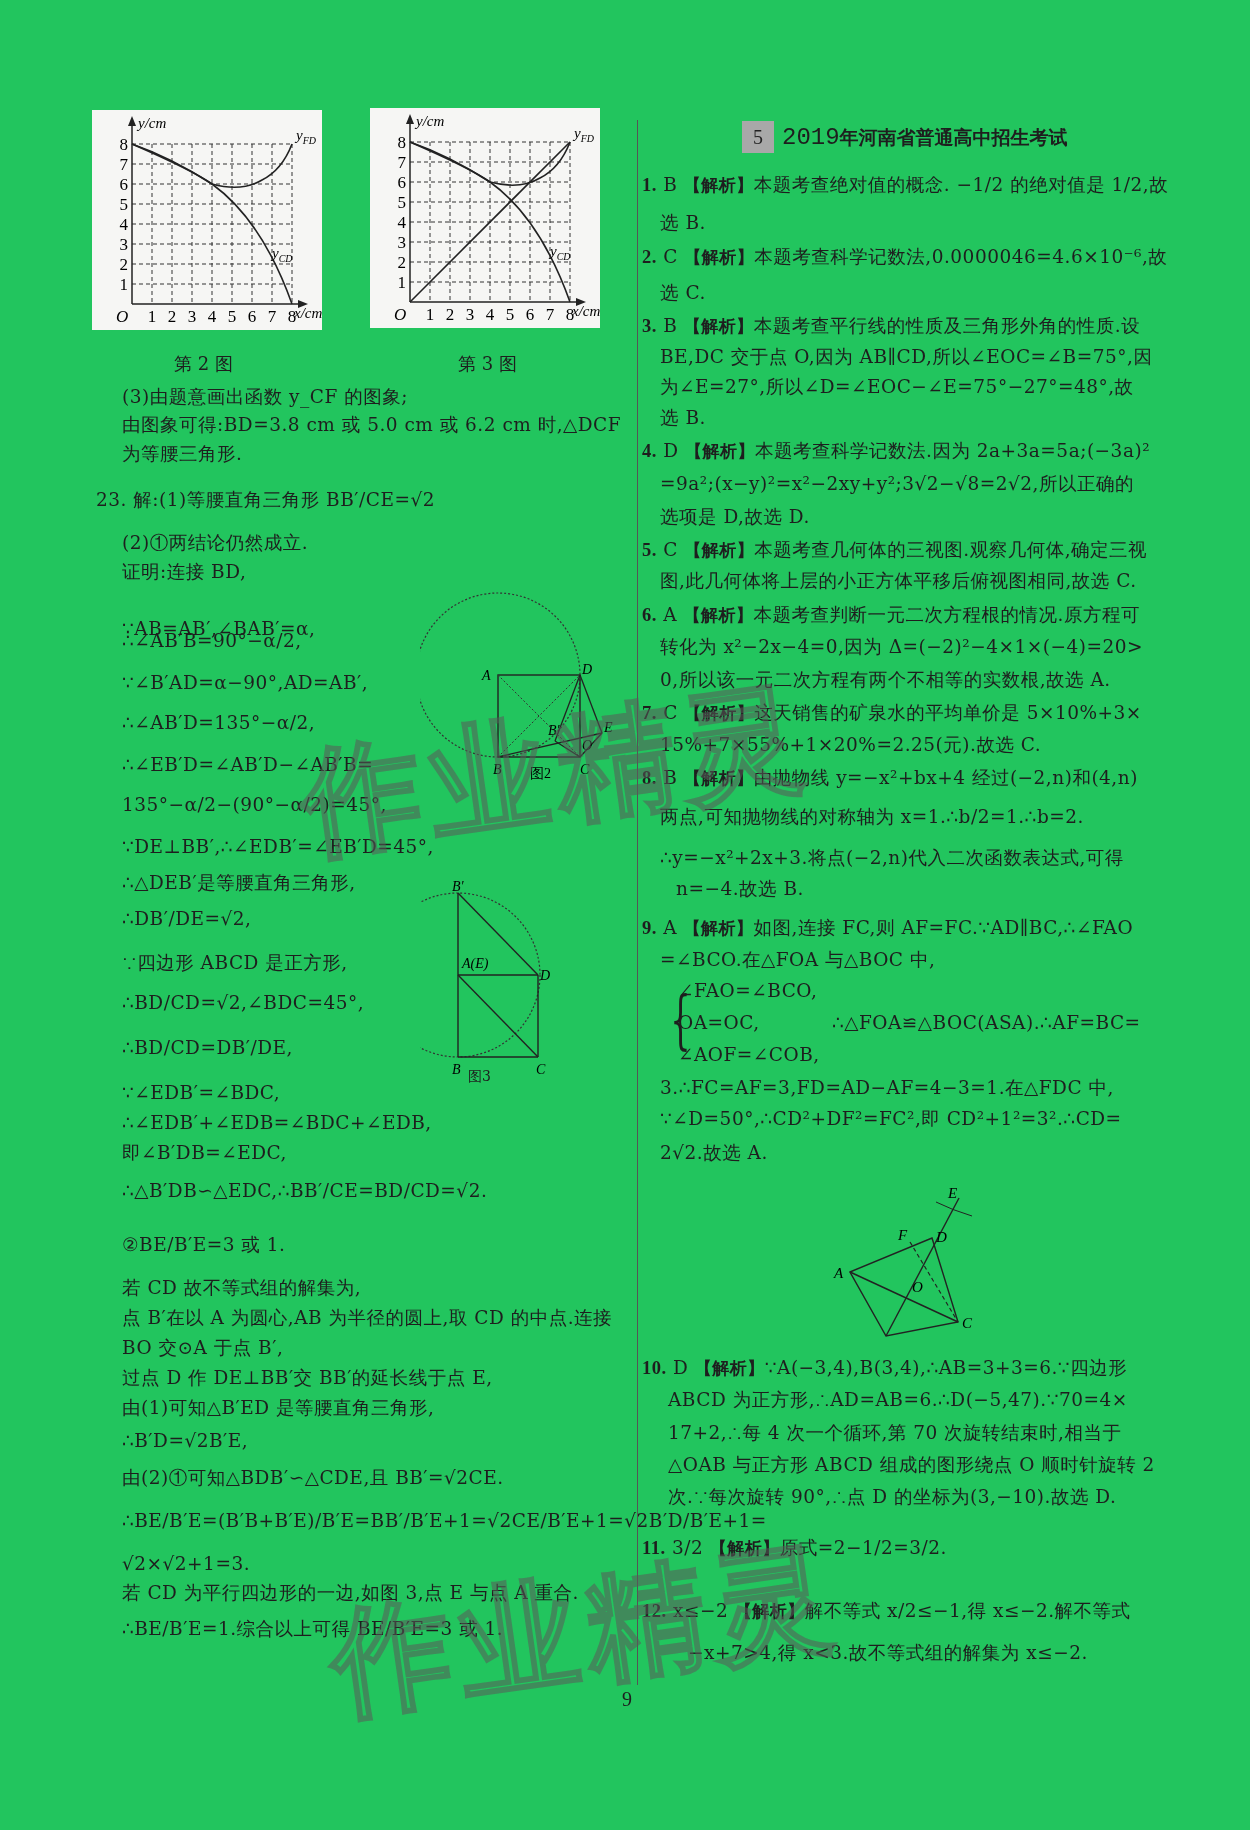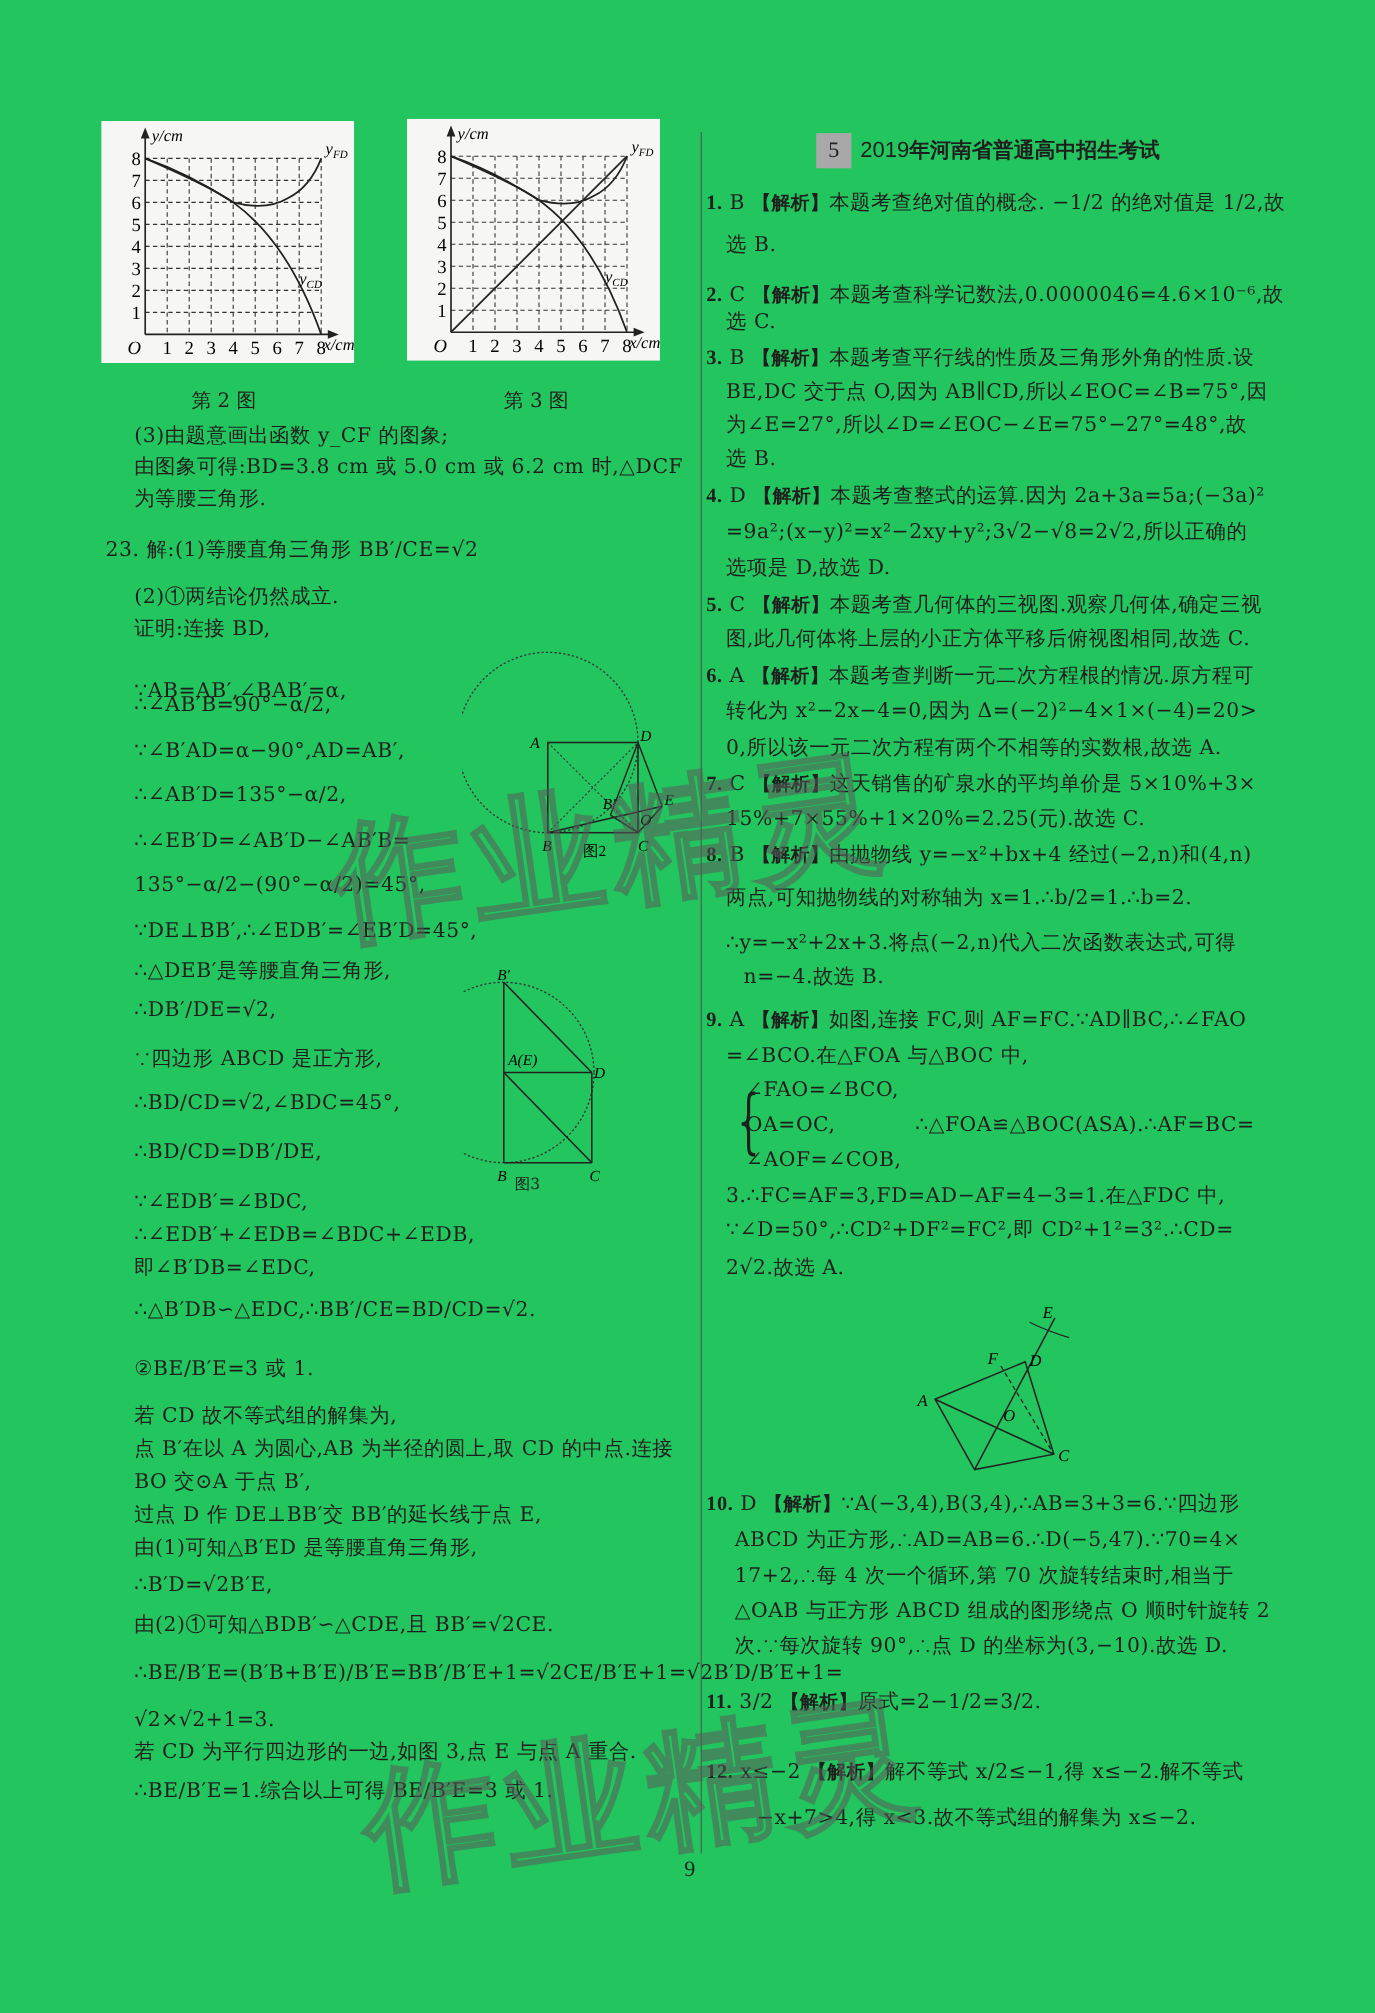--- a/index.html
+++ b/index.html
@@ -9,21 +9,21 @@
   .col { position: absolute; top: 0; }
   .col-left { left: 122px; width: 510px; }
   .col-right { left: 642px; width: 530px; }
   .divider { position: absolute; left: 637px; top: 120px; width: 1px; height: 1565px; background: #555; }
   .line { position: absolute; white-space: nowrap; font-size: 18.5px; line-height: 26px; letter-spacing: 0.5px; }
   .num { font-family: "Liberation Serif", serif; font-weight: bold; }
   .tag { font-family: "DejaVu Sans", "Liberation Sans", sans-serif; font-weight: bold; font-size: 17px; }
   .fig-cap { position: absolute; font-size: 18px; }
   .title-box { position: absolute; left: 100px; top: 121px; width: 32px; height: 32px; background: #a8a8a8; text-align: center; font-family: "Liberation Serif", serif; font-size: 20px; line-height: 32px; color: #222; }
   .title-text { position: absolute; left: 140px; top: 121px; font-family: "DejaVu Sans", sans-serif; font-weight: bold; font-size: 19px; line-height: 32px; }
-  .title-year { font-family: Liberation Sans, sans-serif; font-weight: normal; font-size: 20px; }
+  .title-year { font-family: Liberation Mono, monospace; font-weight: normal; font-size: 24px; }
   svg text { font-family: "Liberation Serif", serif; }
   .page-num { position: absolute; left: 622px; top: 1688px; font-size: 20px; font-family: "Liberation Serif", serif; }
   .wm { position: absolute; font-family: "DejaVu Sans", sans-serif; font-weight: bold; color: transparent; -webkit-text-stroke: 2px rgba(90,90,90,0.55); font-size: 120px; letter-spacing: 8px; transform: rotate(-8deg); pointer-events: none; }
 </style>
 </head>
 <body>
 
 <div class="page">
 
   <div class="col col-left">
@@ -237,29 +237,29 @@
 
   <div class="col col-right">
     <div class="title-box">5</div>
     <div class="title-text">
       <span class="title-year">2019</span><span>年河南省普通高中招生考试</span>
     </div>
 
     <div class="line" style="left:0;top:172px"><span class="num">1.</span> <span>B</span> <span class="tag">【解析】</span><span>本题考查绝对值的概念. −1/2 的绝对值是 1/2,故</span></div>
     <div class="line" style="left:18px;top:210px">选 B.</div>
 
-    <div class="line" style="left:0;top:256px"><span class="num">2.</span> <span>C</span> <span class="tag">【解析】</span><span>本题考查科学记数法,0.0000046=4.6×10⁻⁶,故</span></div>
+    <div class="line" style="left:0;top:244px"><span class="num">2.</span> <span>C</span> <span class="tag">【解析】</span><span>本题考查科学记数法,0.0000046=4.6×10⁻⁶,故</span></div>
     <div class="line" style="left:18px;top:280px">选 C.</div>
 
     <div class="line" style="left:0;top:313px"><span class="num">3.</span> <span>B</span> <span class="tag">【解析】</span><span>本题考查平行线的性质及三角形外角的性质.设</span></div>
     <div class="line" style="left:18px;top:344px">BE,DC 交于点 O,因为 AB∥CD,所以∠EOC=∠B=75°,因</div>
     <div class="line" style="left:18px;top:374px">为∠E=27°,所以∠D=∠EOC−∠E=75°−27°=48°,故</div>
     <div class="line" style="left:18px;top:405px">选 B.</div>
 
-    <div class="line" style="left:0;top:438px"><span class="num">4.</span> <span>D</span> <span class="tag">【解析】</span><span>本题考查整式的运算.因为 2a+3a=5a;(−3a)²</span></div>
+    <div class="line" style="left:0;top:438px"><span class="num">4.</span> <span>D</span> <span class="tag">【解析】</span><span>本题考查科学记数法.因为 2a+3a=5a;(−3a)²</span></div>
     <div class="line" style="left:18px;top:471px">=9a²;(x−y)²=x²−2xy+y²;3√2−√8=2√2,所以正确的</div>
     <div class="line" style="left:18px;top:504px">选项是 D,故选 D.</div>
 
     <div class="line" style="left:0;top:537px"><span class="num">5.</span> <span>C</span> <span class="tag">【解析】</span><span>本题考查几何体的三视图.观察几何体,确定三视</span></div>
     <div class="line" style="left:18px;top:568px">图,此几何体将上层的小正方体平移后俯视图相同,故选 C.</div>
 
     <div class="line" style="left:0;top:602px"><span class="num">6.</span> <span>A</span> <span class="tag">【解析】</span><span>本题考查判断一元二次方程根的情况.原方程可</span></div>
     <div class="line" style="left:18px;top:634px">转化为 x²−2x−4=0,因为 Δ=(−2)²−4×1×(−4)=20&gt;</div>
     <div class="line" style="left:18px;top:667px">0,所以该一元二次方程有两个不相等的实数根,故选 A.</div>
 

